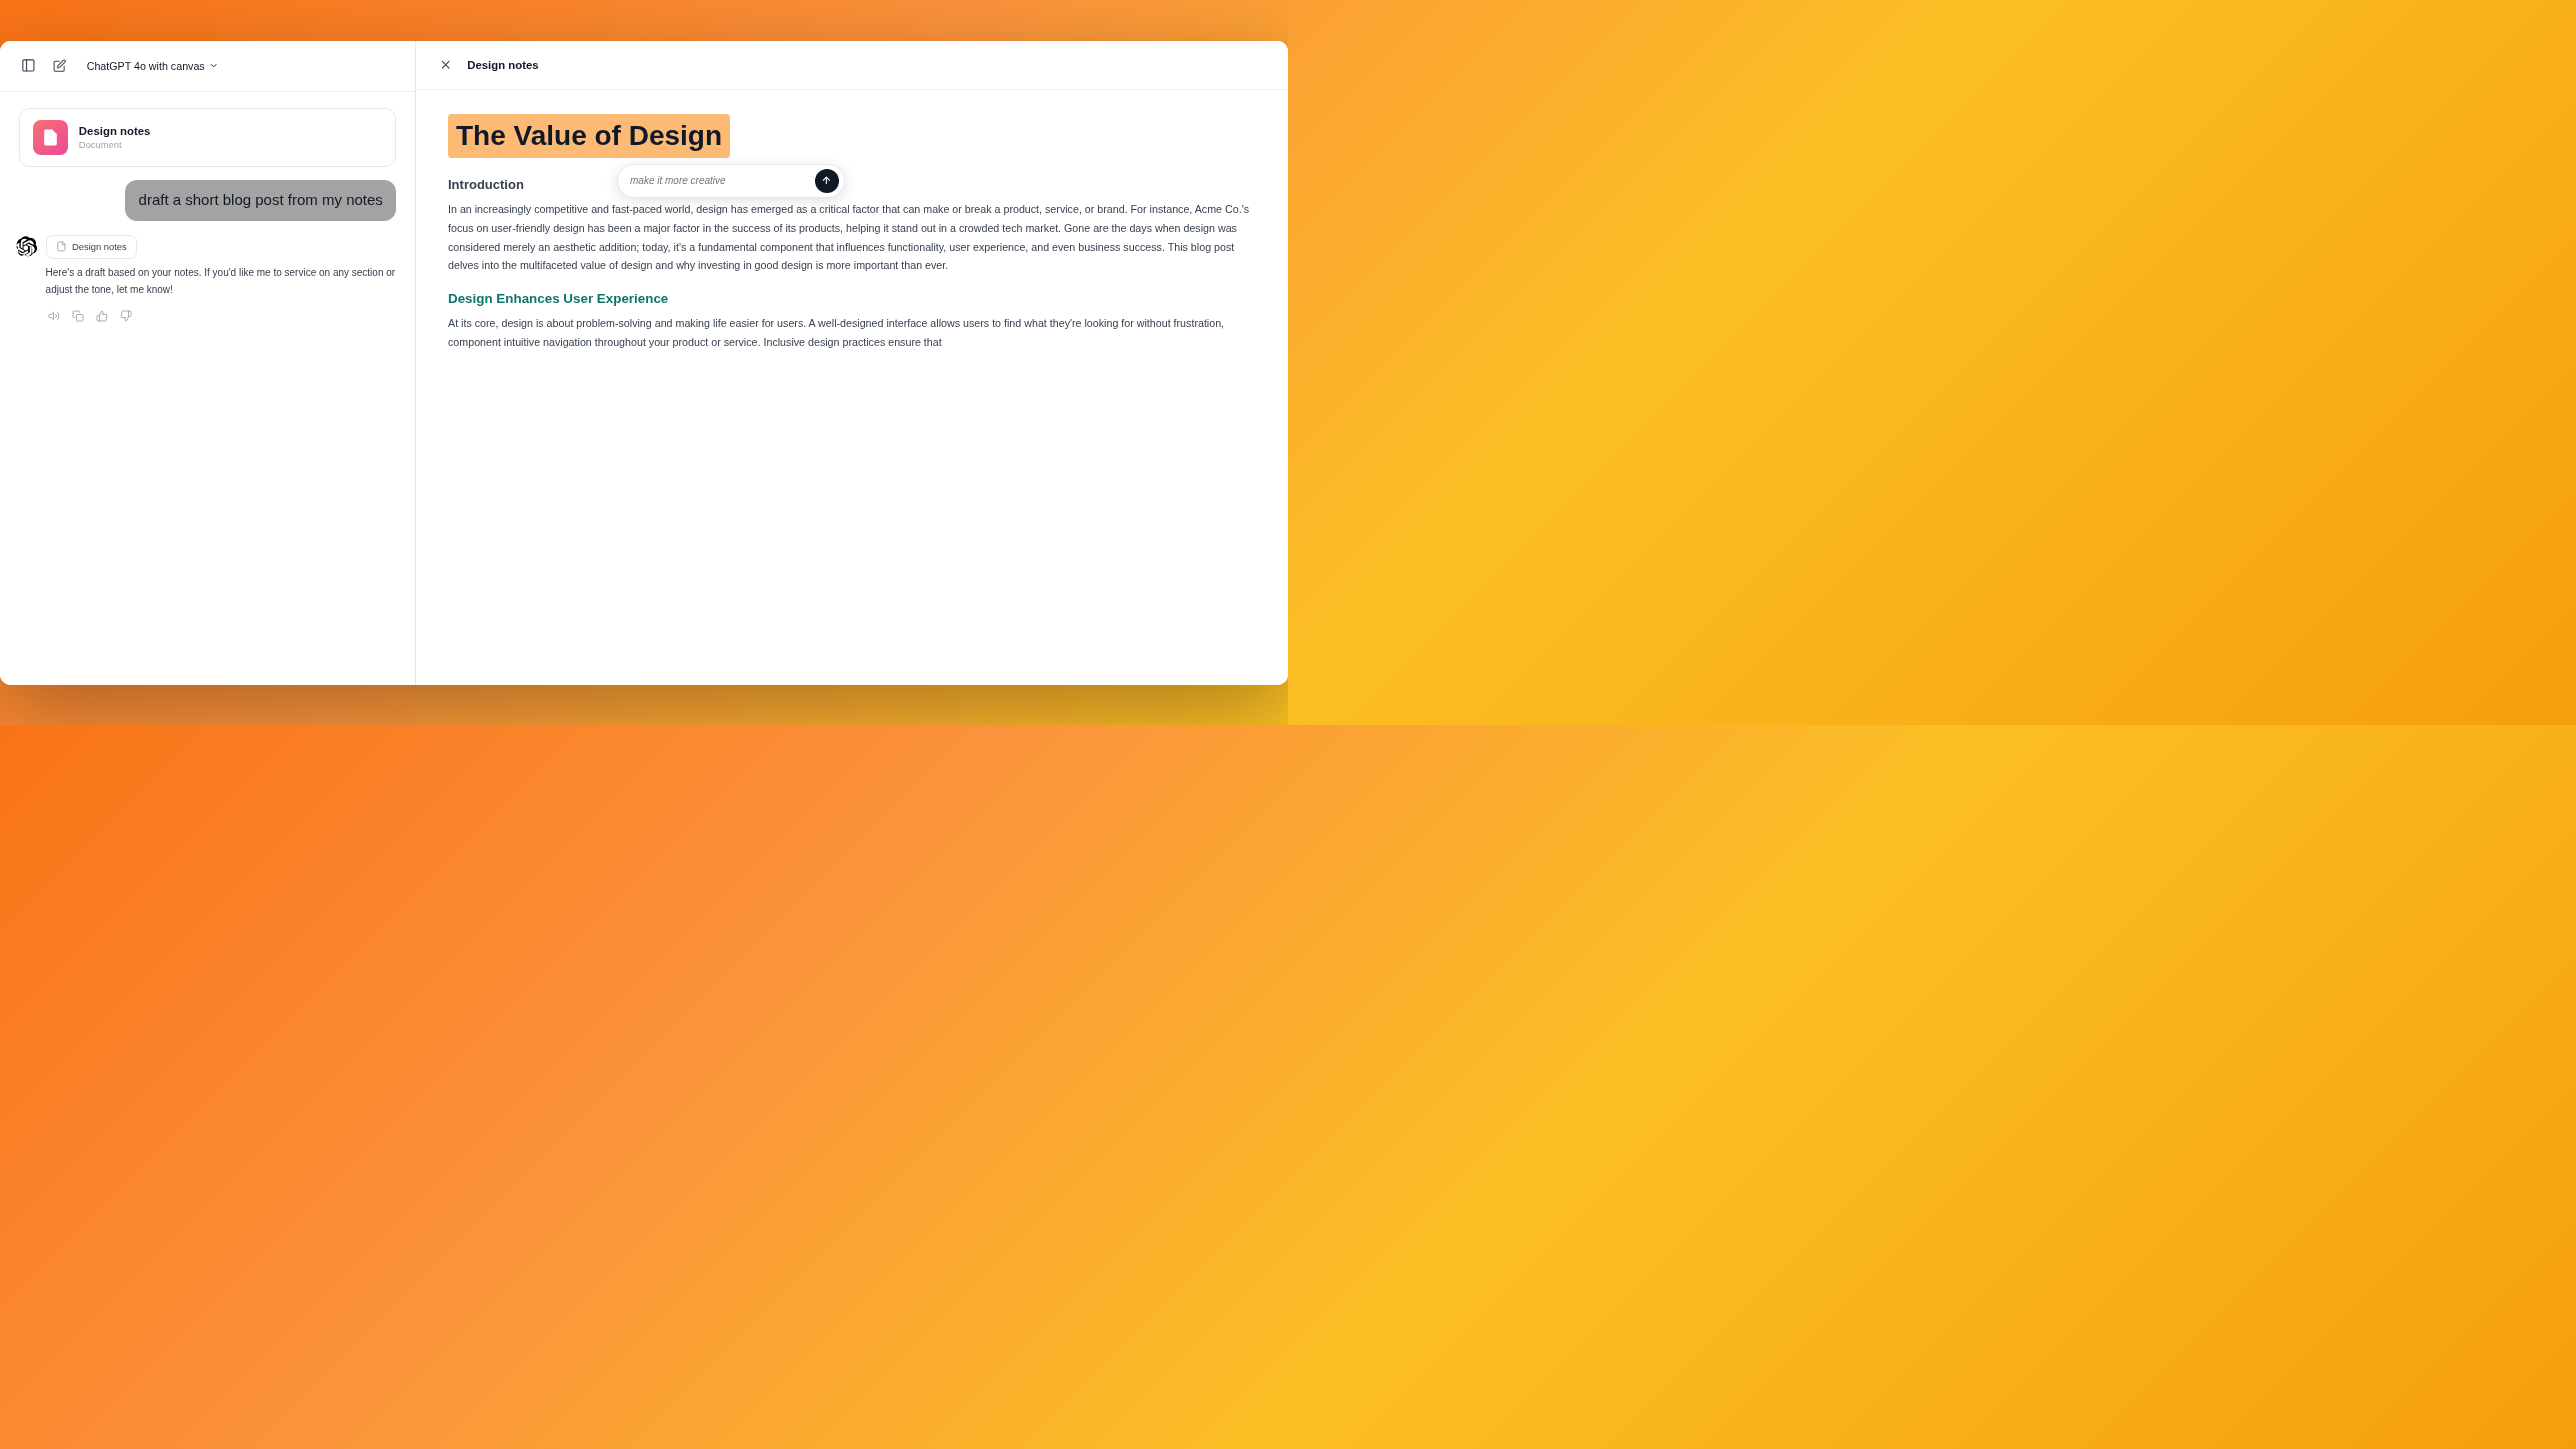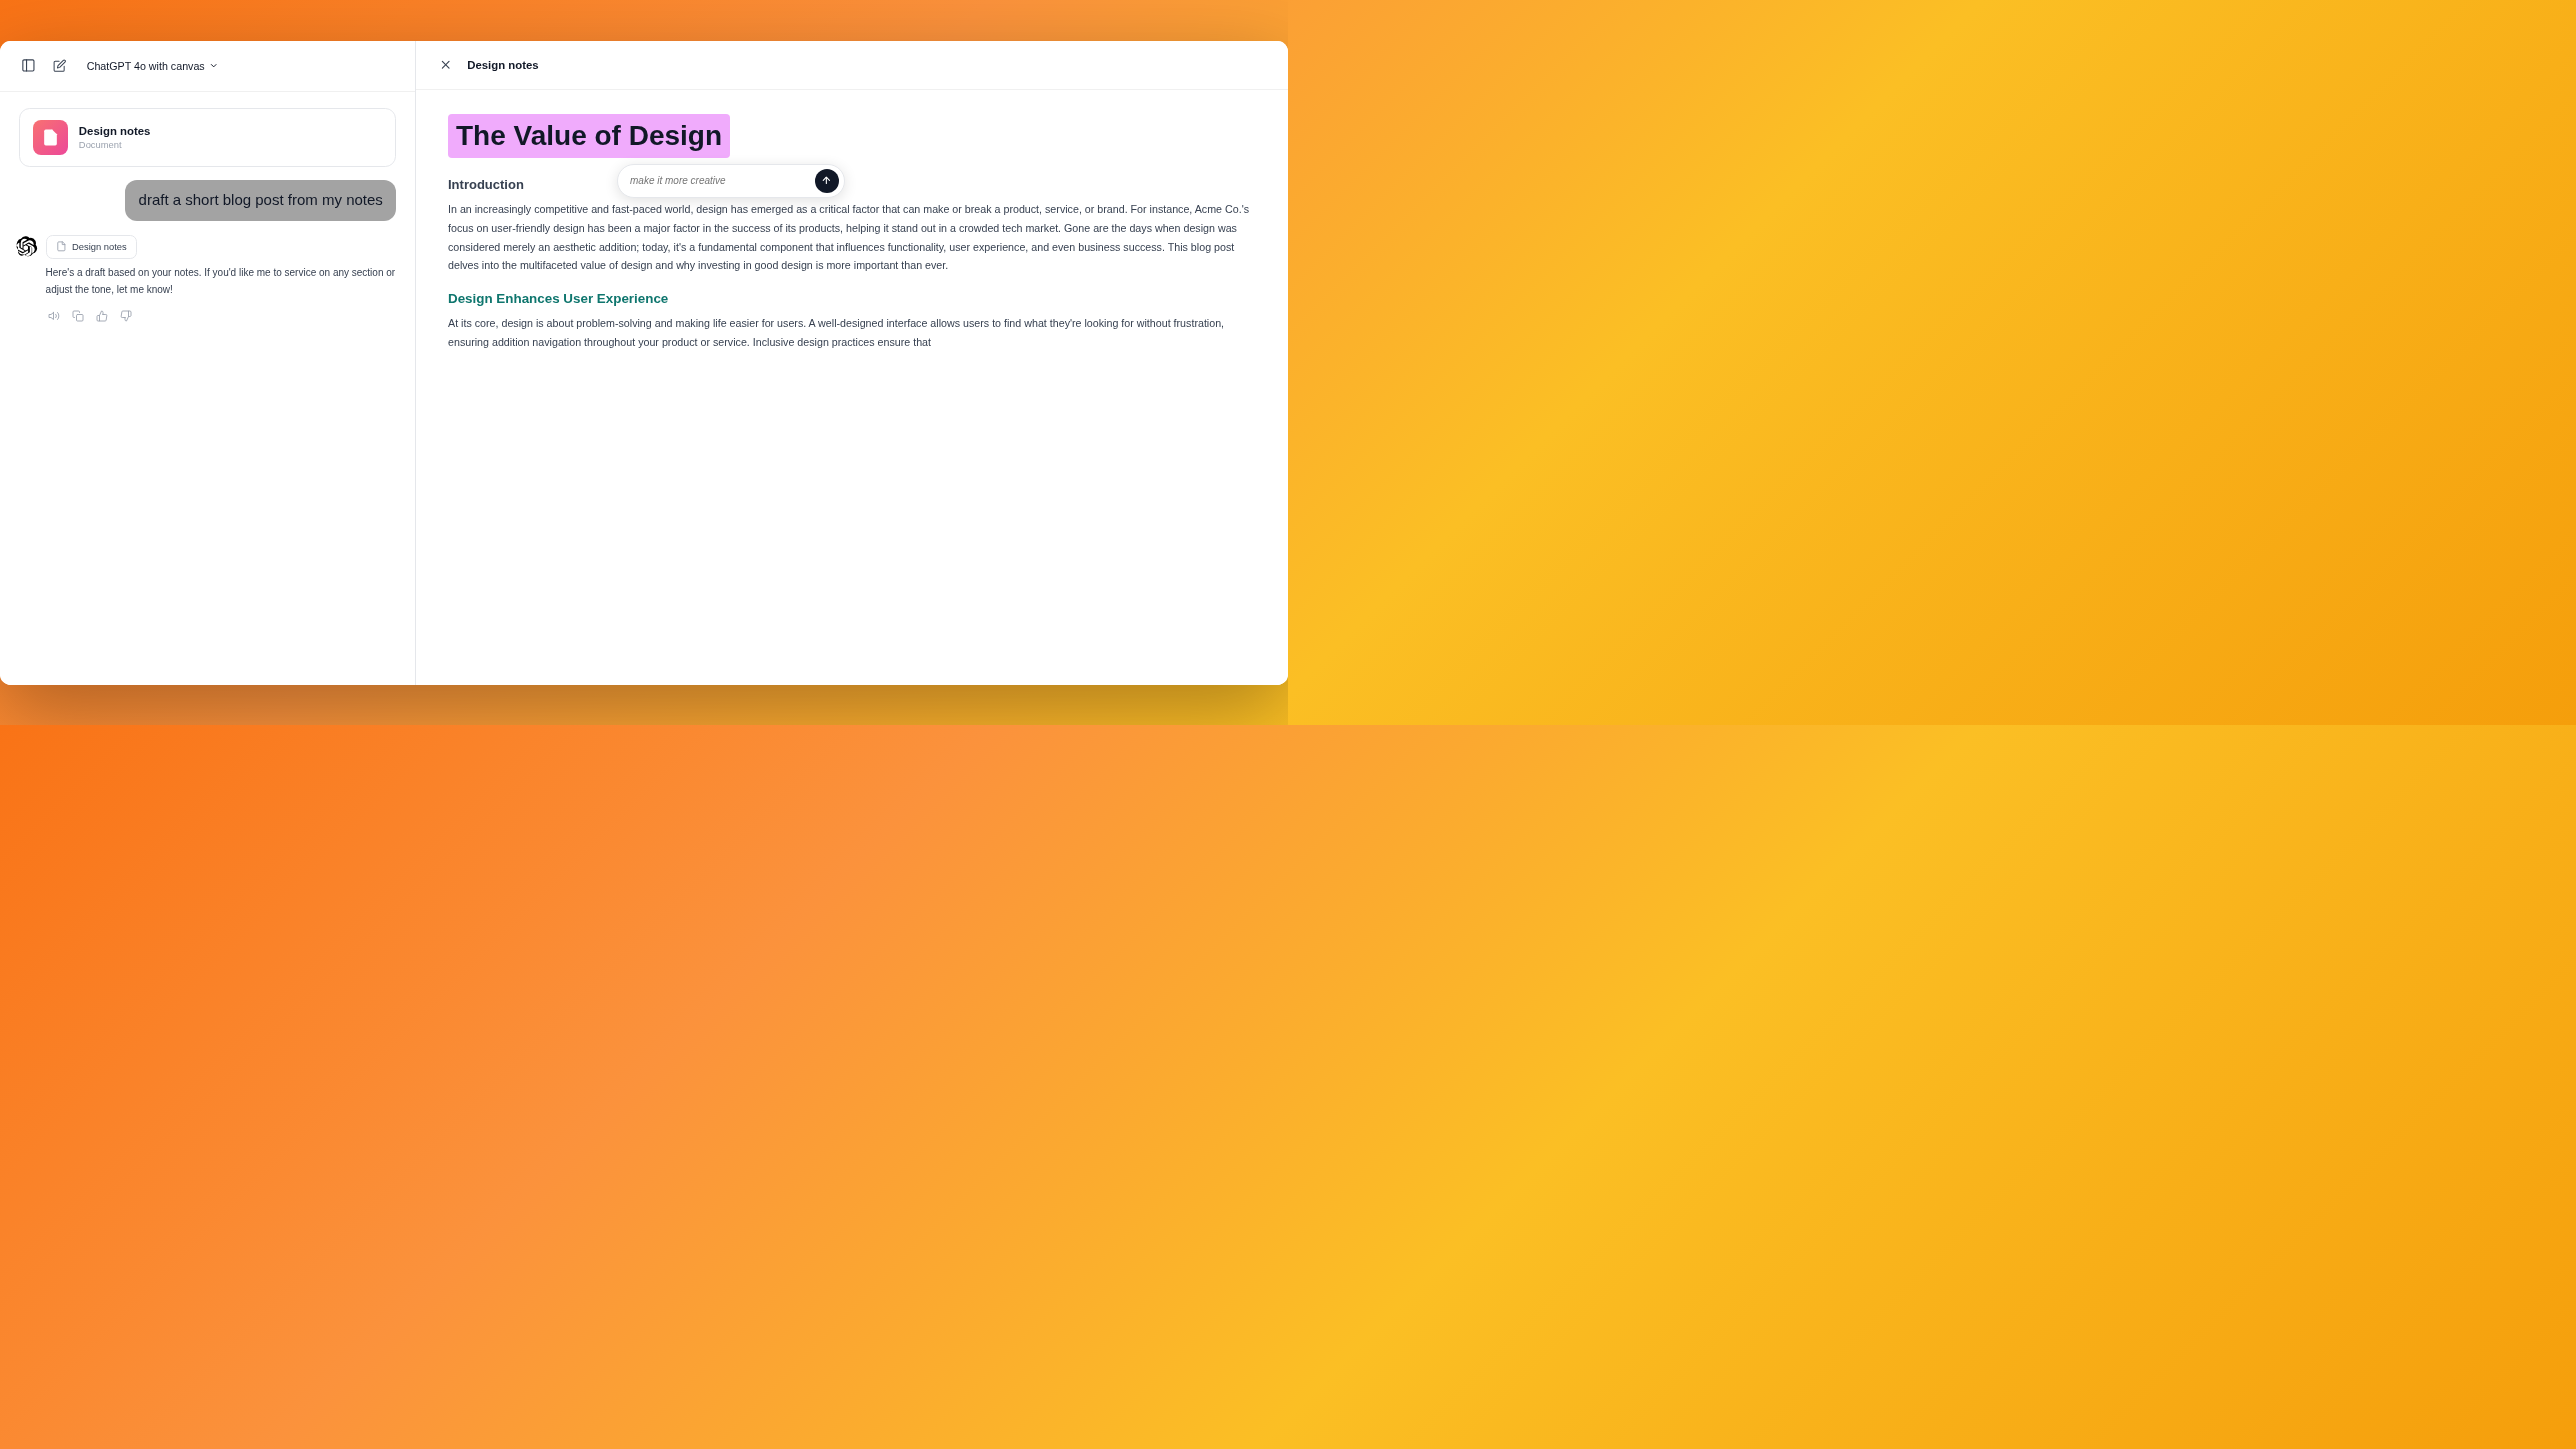--- a/index.html
+++ b/index.html
@@ -286,21 +286,21 @@
       justify-content: center;
       flex-shrink: 0;
     }
 
     .blog-title {
       font-size: 28px;
       font-weight: 800;
       color: #111827;
       margin-bottom: 19px;
       line-height: 1.2;
-      background: #f0abfc;
+      background: #fdba74;
       padding: 5.4px 8px;
       border-radius: 4px;
       display: inline-block;
     }
 
     .blog-section-title {
       font-size: 13.4px;
       font-weight: 700;
       color: #0f766e;
       margin-bottom: 8px;
@@ -456,19 +456,19 @@
           </svg>
         </button>
       </div>
 
       
       <p class="blog-intro-label">Introduction</p>
       <p class="blog-paragraph">In an increasingly competitive and fast-paced world, design has emerged as a critical factor that can make or break a product, service, or brand. For instance, Acme Co.'s focus on user-friendly design has been a major factor in the success of its products, helping it stand out in a crowded tech market. Gone are the days when design was considered merely an aesthetic addition; today, it's a fundamental component that influences functionality, user experience, and even business success. This blog post delves into the multifaceted value of design and why investing in good design is more important than ever.</p>
 
       
       <h2 class="blog-section-title">Design Enhances User Experience</h2>
-      <p class="blog-paragraph">At its core, design is about problem-solving and making life easier for users. A well-designed interface allows users to find what they're looking for without frustration, ensuring addition navigation throughout your product or service. Inclusive design practices ensure that</p>
+      <p class="blog-paragraph">At its core, design is about problem-solving and making life easier for users. A well-designed interface allows users to find what they're looking for without frustration, component intuitive navigation throughout your product or service. Inclusive design practices ensure that</p>
 
     </div>
   </div>
 
 </div>
 
 
 </body></html>

